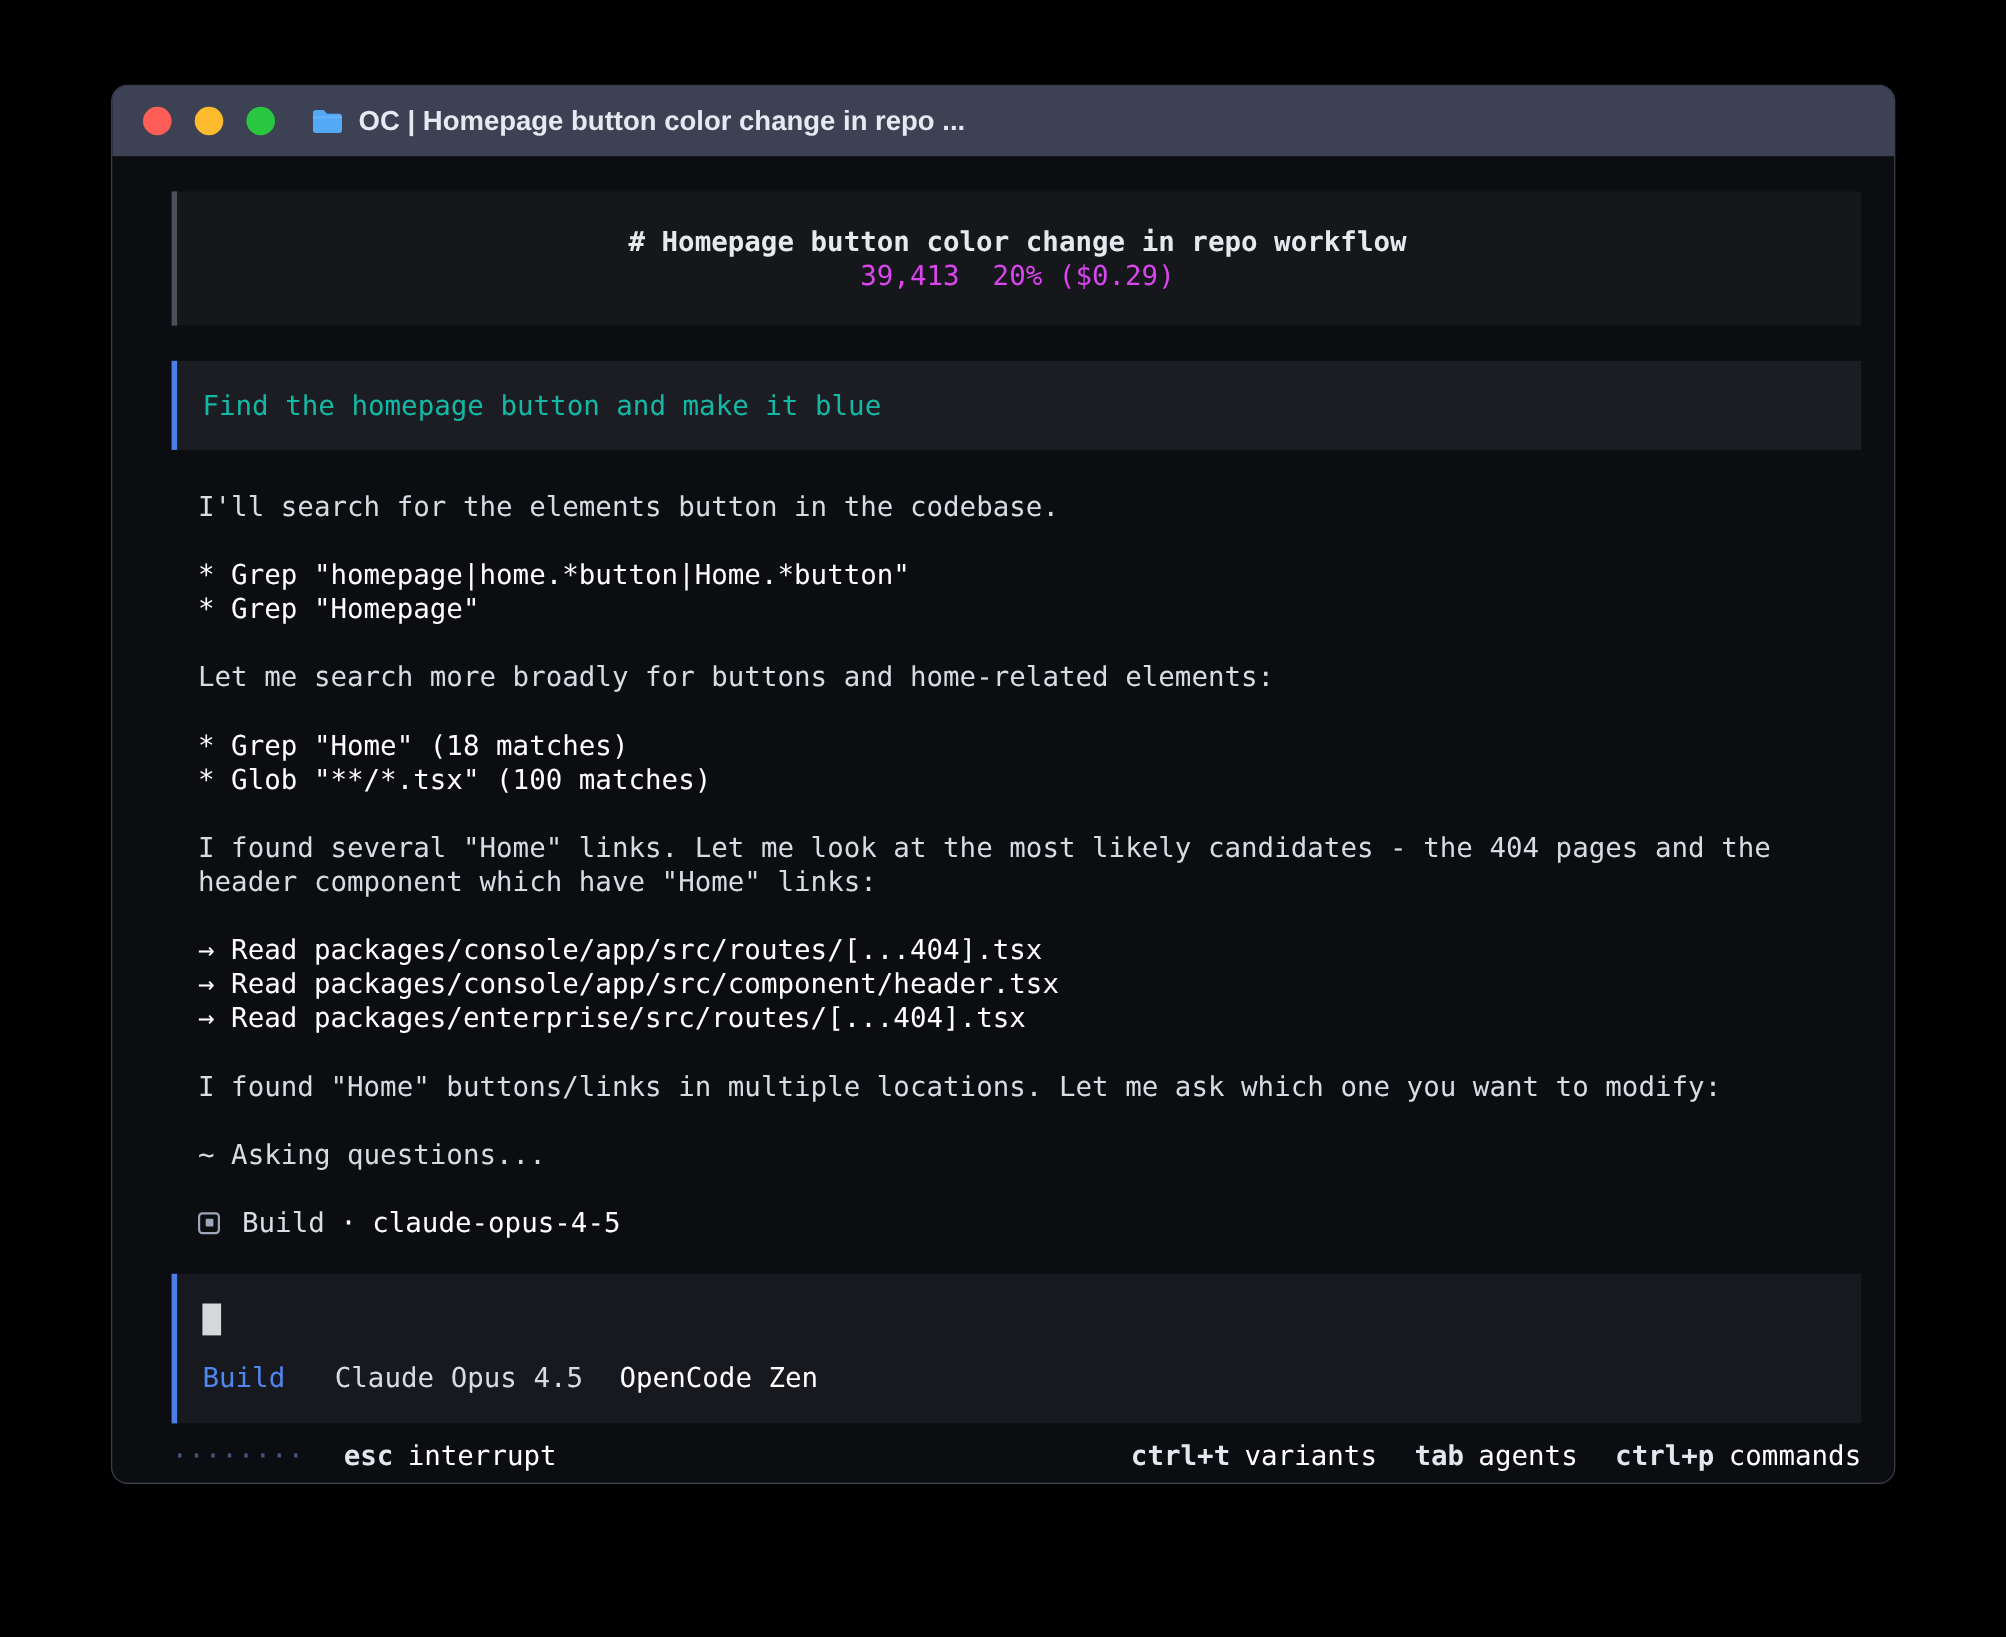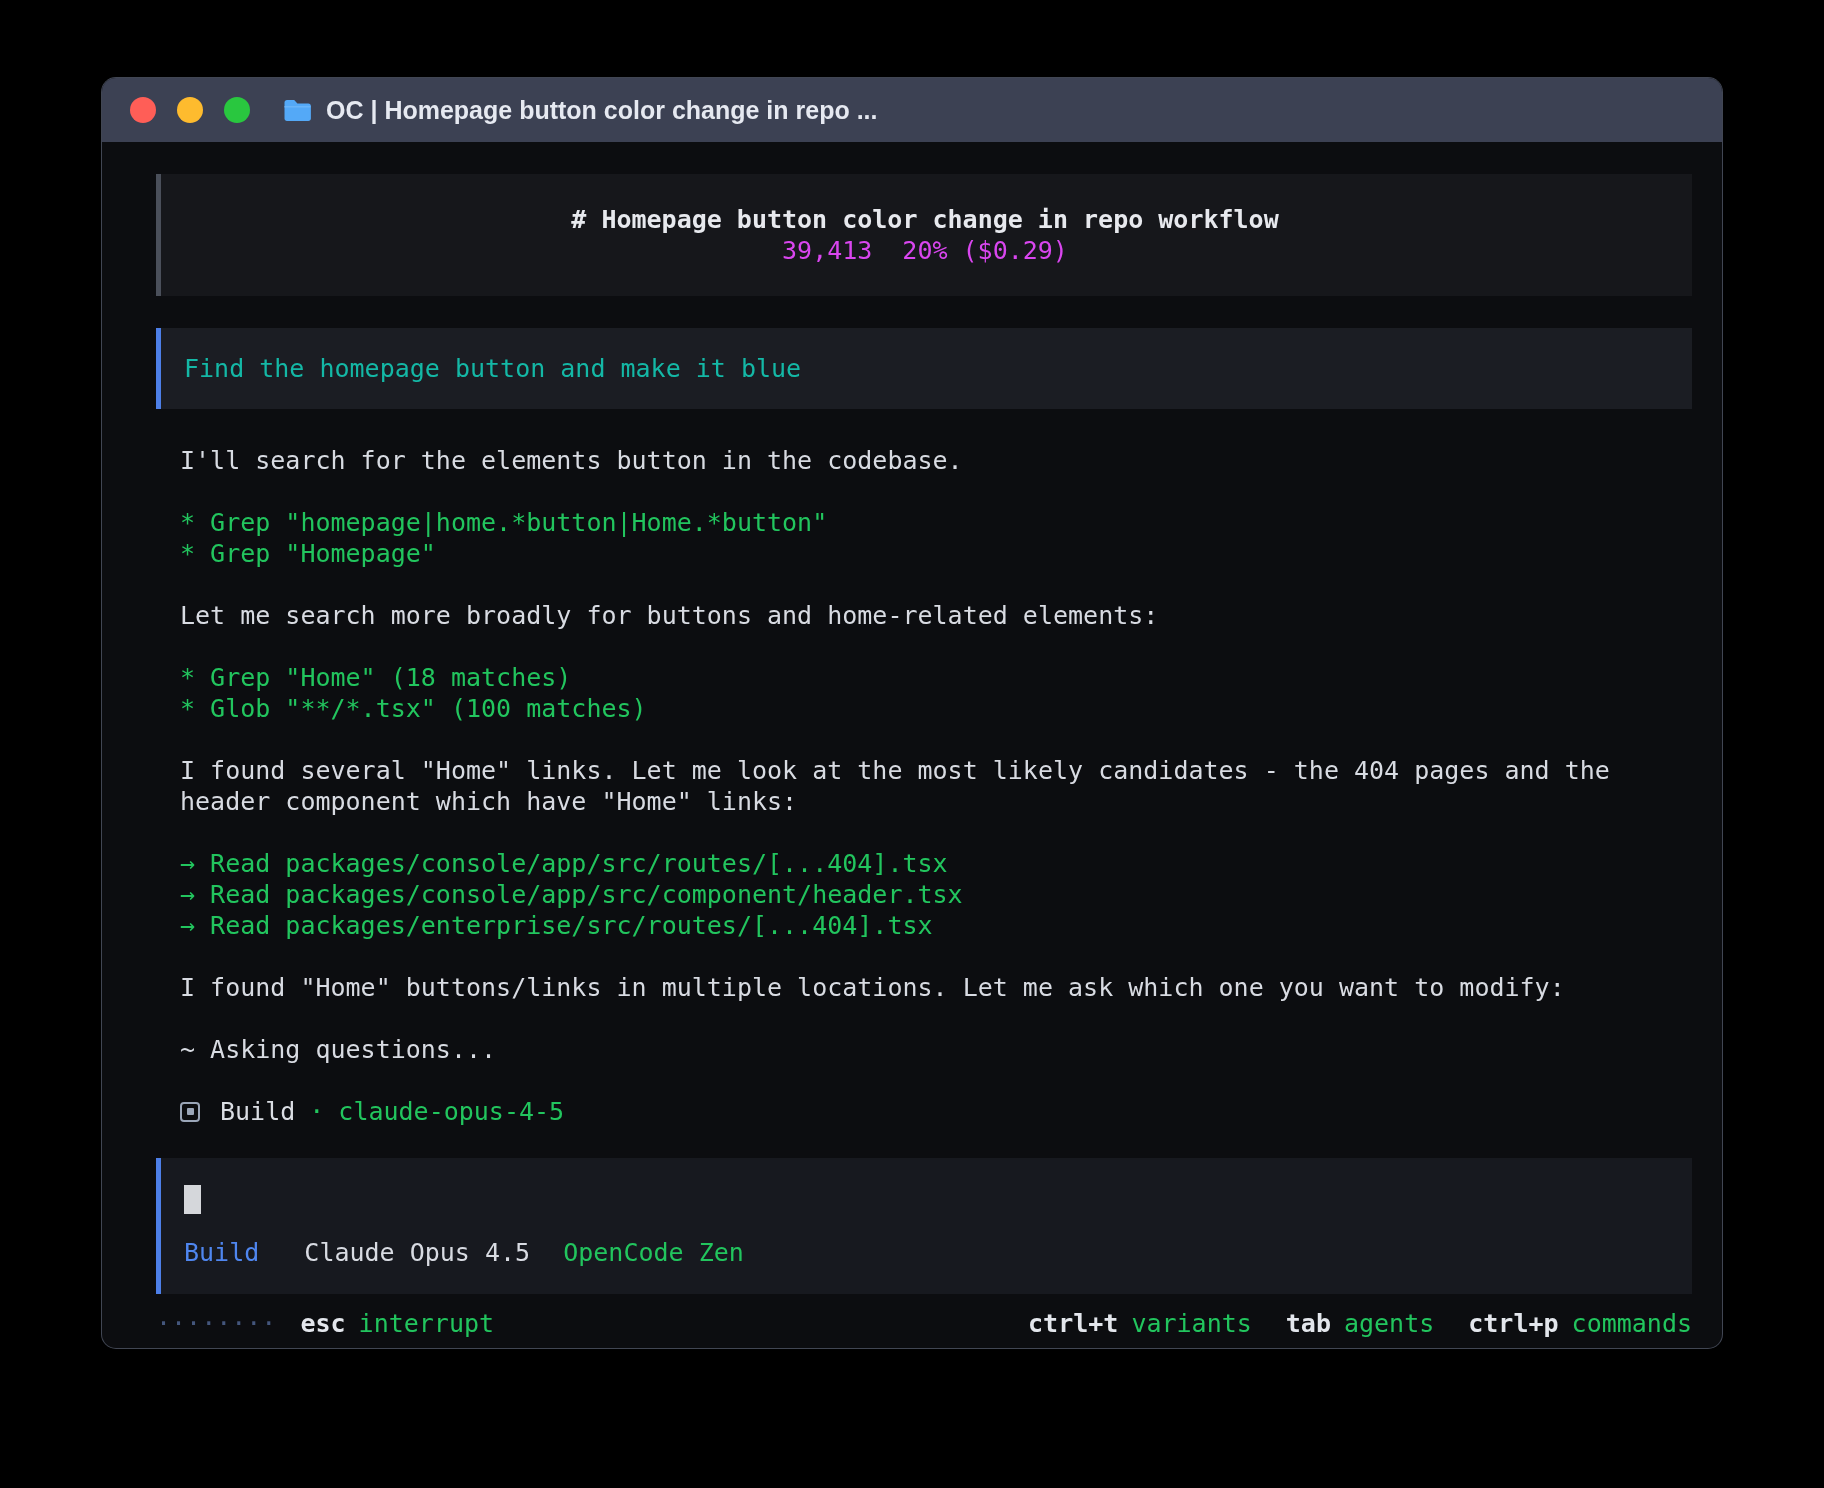--- a/index.html
+++ b/index.html
@@ -16,21 +16,21 @@
   .light { width:26px; height:26px; border-radius:50%; display:inline-block; }
   .light.red { background:#ff5e57; }
   .light.yellow { background:#febb2e; }
   .light.green { background:#29c73f; }
   .titlegroup { margin-left:32px; display:flex; align-items:center; gap:13px;
     font-family:"Liberation Sans",sans-serif; font-weight:bold; font-size:25px;
     color:#e6e9f1; }
 
   .content { padding:32px 30px 0 54px; font-size:25px; line-height:31px; color:#d8dbe2; }
 
-  .muted { color:#22c55e; }
+  .muted { color:#ffffff; }
 
   .session-header { display:flex; justify-content:space-between; align-items:center;
     background:#16171b; border-left:5px solid #4a4f5a; padding:30px 26px 30px 23px;
     margin-bottom:32px;flex-direction:column; }
   .session-title { font-weight:bold; color:#e7e9ee; }
   .session-stats { display:flex; gap:30px; color:#d946ef; }
 
   .user-block { background:#1b1d23; border-left:5px solid #4d7fe8;
     padding:25px 26px 25px 23px; margin-bottom:36px; color:#14b8a6; }
 
@@ -51,21 +51,21 @@
   .cursor { width:17px; height:29px; background:#d5d7db; display:inline-block; }
   .mode-line { height:31px; }
   .mode { color:#4f86ef; }
   .model { margin-left:30px; color:#d8dbe2; }
   .provider { margin-left:18px; }
 
   .footer { display:flex; justify-content:space-between; align-items:center;
     margin-top:14px; height:31px; }
   .footer-left, .footer-right { display:flex; align-items:center; }
   .spinner { color:#44567c; letter-spacing:0; }
-  .kbd-group { margin-left:24px; white-space:nowrap; }
+  .kbd-group { margin-left:36px; white-space:nowrap; }
   .footer-right .kbd-group { margin-left:34px; }
   .footer-right .kbd-group:first-child { margin-left:0; }
   .key { font-weight:bold; color:#e3e6ec; }
   .klabel { margin-left:13px; }
 </style>
 </head>
 <body>
 
 <div class="window">
 

